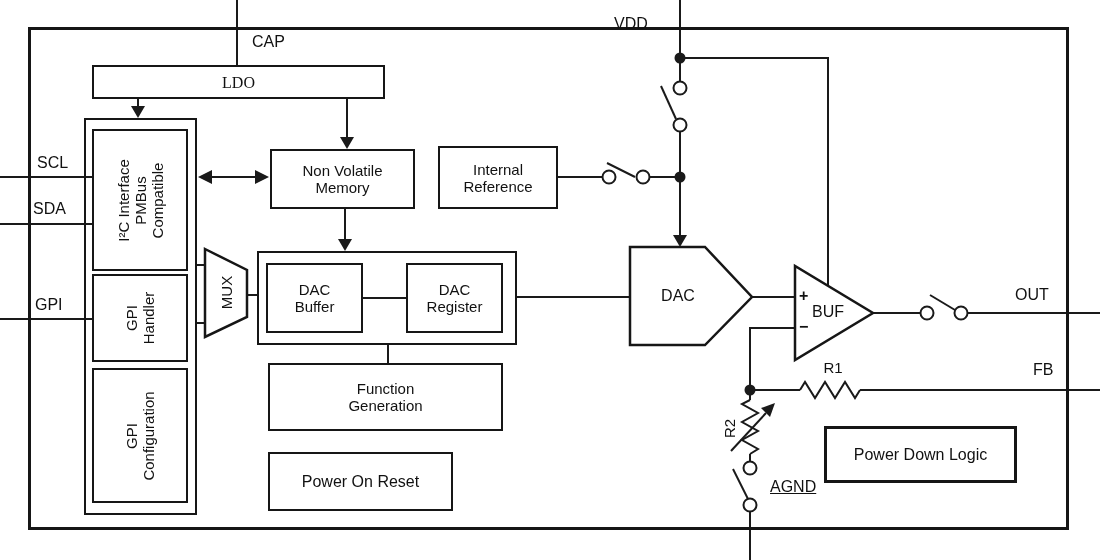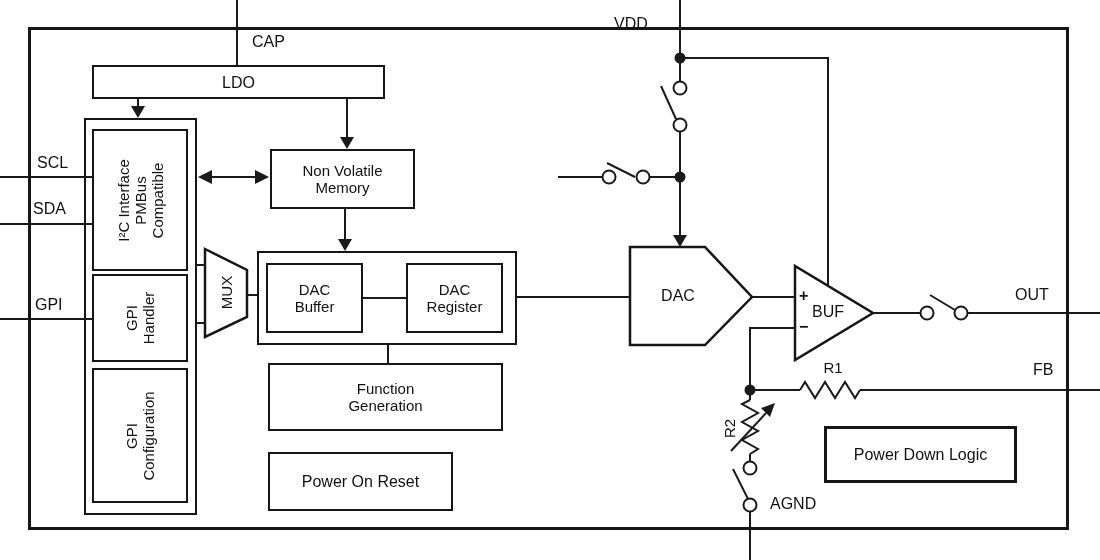--- a/index.html
+++ b/index.html
@@ -111,21 +111,21 @@
       <circle cx="643" cy="177" r="6.5"></circle>
       <circle cx="927" cy="313" r="6.5"></circle>
       <circle cx="961" cy="313" r="6.5"></circle>
       <circle cx="750" cy="468" r="6.5"></circle>
       <circle cx="750" cy="505" r="6.5"></circle>
     </g>
   </svg>
 
   <div class="frame"></div>
 
-  <div class="box" style="left:92px;top:65px;width:289px;height:30px;font-size:16px;">
+  <div class="box" style="left:92px;top:65px;width:289px;height:30px;font-size:16px;font-family:Liberation Serif, serif;">
     <span>LDO</span>
   </div>
 
   <div class="box ghost" style="left:84px;top:118px;width:109px;height:393px;"></div>
 
   <div class="box" style="left:92px;top:129px;width:92px;height:138px;">
     <span class="rot">I²C Interface
 PMBus
 Compatible</span>
   </div>
@@ -138,20 +138,24 @@
   <div class="box" style="left:92px;top:368px;width:92px;height:131px;">
     <span class="rot">GPI
 Configuration</span>
   </div>
 
   <div class="box" style="left:270px;top:149px;width:141px;height:56px;">
     <span>Non Volatile
 Memory</span>
   </div>
 
+  <div class="box" style="left:438px;top:146px;width:116px;height:59px;">
+    <span>Internal
+Reference</span>
+  </div>
 
   <div class="box ghost" style="left:257px;top:251px;width:256px;height:90px;"></div>
 
   <div class="box" style="left:266px;top:263px;width:93px;height:66px;">
     <span>DAC
 Buffer</span>
   </div>
 
   <div class="box" style="left:406px;top:263px;width:93px;height:66px;">
     <span>DAC
@@ -179,15 +183,15 @@
   <div class="small-label" style="left:813px;top:359px;width:40px;">R1</div>
   <div class="small-label" style="left:709px;top:420px;width:40px;transform:rotate(-90deg);">R2</div>
 
   <div class="pin" style="left:252px;top:33px;">CAP</div>
   <div class="pin" style="left:614px;top:15px;">VDD</div>
   <div class="pin" style="left:37px;top:154px;">SCL</div>
   <div class="pin" style="left:33px;top:200px;text-align:center;">SDA</div>
   <div class="pin" style="left:35px;top:296px;">GPI</div>
   <div class="pin" style="left:1015px;top:286px;">OUT</div>
   <div class="pin" style="left:1033px;top:361px;">FB</div>
-  <div class="pin" style="left:770px;top:495px;">AGND</div>
+  <div class="pin" style="left:770px;top:478px;text-decoration:underline;">AGND</div>
 
 </div>
 
 </body></html>

